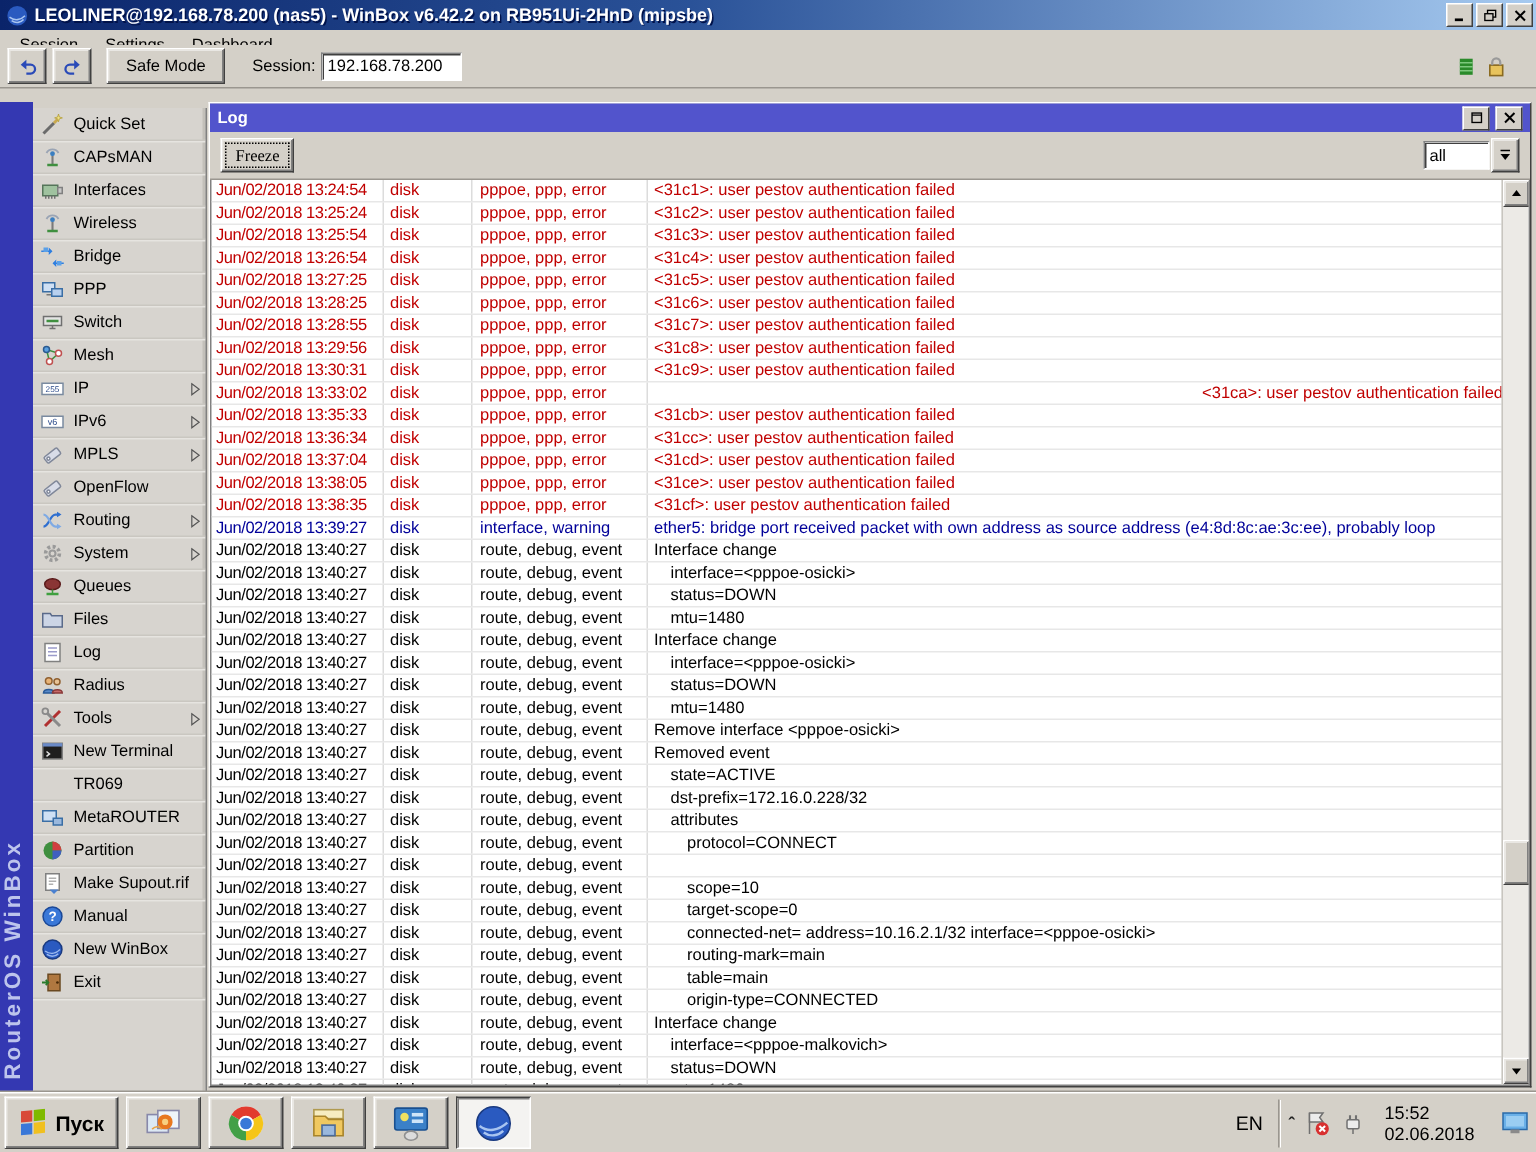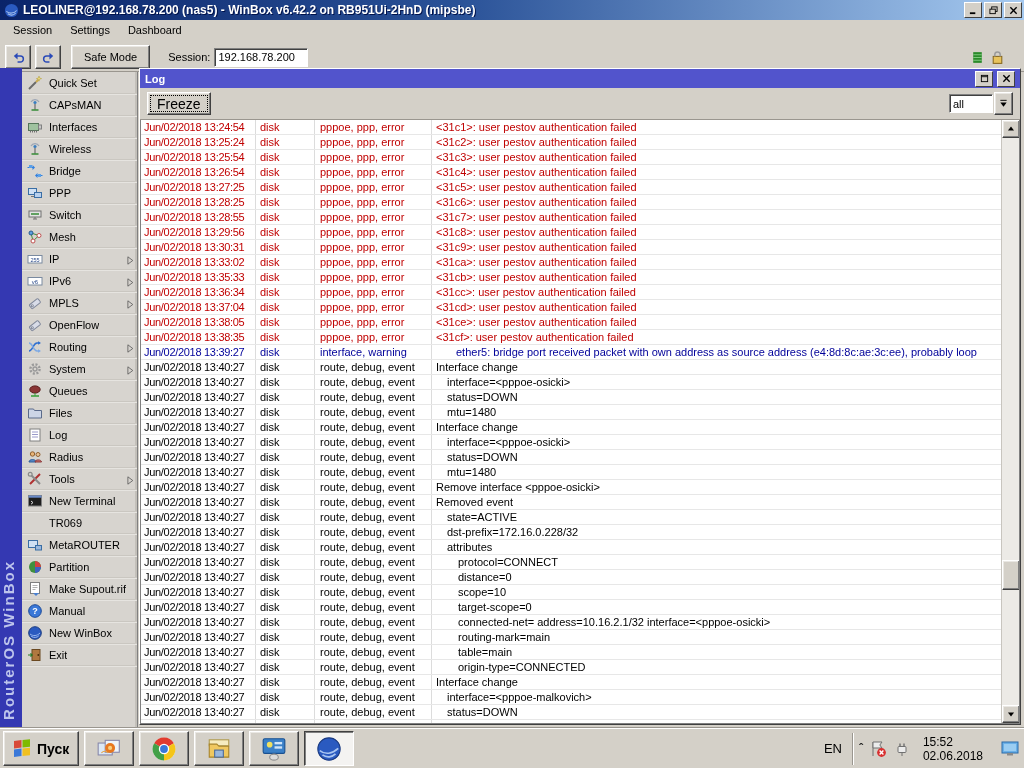--- a/index.html
+++ b/index.html
@@ -23,21 +23,21 @@
     display:flex;align-items:center;justify-content:center;
   }
   .win-btn svg{width:9px;height:9px;}
   .menubar{
     position:absolute;left:0;top:20px;width:1024px;height:19px;
     background:#d4d0c8;display:flex;align-items:center;font-size:11px;color:#000;
     padding-left:4px;box-sizing:border-box;
   }
   .menu-item{padding:2px 9px;cursor:default;}
   .toolbar{
-    position:absolute;left:0;top:43px;width:1024px;height:29px;
+    position:absolute;left:0;top:30px;width:1024px;height:29px;
     background:#d4d0c8;display:flex;align-items:center;padding:0 5px;
     box-sizing:border-box;border-bottom:1px solid #9a968f;
   }
   .raised{background:#d4d0c8;border:1px solid;border-color:#ffffff #404040 #404040 #ffffff;box-shadow:inset -1px -1px 0 #808080, inset 1px 1px 0 #e9e7e3;}
   .tool-btn{width:24px;height:22px;display:flex;align-items:center;justify-content:center;margin-right:4px;}
   .tool-btn svg{width:15px;height:15px;}
   .safe-mode{height:22px;padding:0 12px;font-size:11px;display:flex;align-items:center;margin-left:6px;}
   .session-label{font-size:11px;margin-left:18px;margin-right:4px;}
   .field{background:#fff;border:1px solid;border-color:#808080 #ffffff #ffffff #808080;box-shadow:inset 1px 1px 0 #404040;}
   .session-field{width:86px;height:17px;font-size:11px;display:flex;align-items:center;padding:0 3px;}
@@ -71,21 +71,21 @@
     background:#d4d0c8;box-sizing:border-box;
     border:1px solid;border-color:#ffffff #404040 #404040 #ffffff;
     display:flex;flex-direction:column;
   }
   .log-title{
     height:19px;flex:none;background:#5254cc;color:#fff;font-size:11px;font-weight:bold;
     display:flex;align-items:center;padding:0 5px;
   }
   .log-title-btns{margin-left:auto;display:flex;gap:2px;}
   .log-toolbar{height:31px;flex:none;display:flex;align-items:center;padding:0 7px;border-bottom:1px solid #9a968f;}
-  .freeze-btn{height:21px;padding:0 9px;font-size:14px;display:flex;align-items:center;outline:1px dotted #000;outline-offset:-4px;}
+  .freeze-btn{height:21px;padding:0 9px;font-size:11px;display:flex;align-items:center;outline:1px dotted #000;outline-offset:-4px;font-family:Liberation Serif, serif;}
   .filter-combo{margin-left:auto;display:flex;align-items:center;}
   .combo-field{width:36px;height:17px;font-size:11px;display:flex;align-items:center;padding:0 3px;margin-left:32px;}
   .combo-btn{width:17px;height:21px;display:flex;align-items:center;justify-content:center;margin-left:1px;}
   .combo-btn svg{width:9px;height:9px;}
   .log-table{flex:1;position:relative;background:#fff;border:1px solid #808080;border-top:none;overflow:hidden;}
   .logrows{position:absolute;left:0;top:0;right:17px;bottom:0;overflow:hidden;}
   .log-row{height:15px;box-sizing:border-box;display:flex;font-size:11px;line-height:14px;white-space:nowrap;border-bottom:1px solid #e7e7e7;}
   .c-time{width:115px;flex:none;padding-left:3px;border-right:1px solid #dcdcdc;overflow:hidden;box-sizing:border-box;letter-spacing:-0.3px;}
   .c-buf{width:59px;flex:none;padding-left:4px;border-right:1px solid #dcdcdc;overflow:hidden;box-sizing:border-box;}
   .c-topics{width:117px;flex:none;padding-left:5px;border-right:1px solid #dcdcdc;overflow:hidden;box-sizing:border-box;}
@@ -558,21 +558,21 @@
         <div class="log-row lvl-error">
           <span class="c-time">Jun/02/2018 13:30:31</span>
           <span class="c-buf">disk</span>
           <span class="c-topics">pppoe, ppp, error</span>
           <span class="c-msg" style="padding-left: 4px;">&lt;31c9&gt;: user pestov authentication failed</span>
         </div>
         <div class="log-row lvl-error">
           <span class="c-time">Jun/02/2018 13:33:02</span>
           <span class="c-buf">disk</span>
           <span class="c-topics">pppoe, ppp, error</span>
-          <span class="c-msg" style="padding-left: 4px;">&lt;31ca&gt;: user pestov authentication failed</span>
+          <span class="c-msg" style="padding-left: 4px; text-align: right;">&lt;31ca&gt;: user pestov authentication failed</span>
         </div>
         <div class="log-row lvl-error">
           <span class="c-time">Jun/02/2018 13:35:33</span>
           <span class="c-buf">disk</span>
           <span class="c-topics">pppoe, ppp, error</span>
           <span class="c-msg" style="padding-left: 4px;">&lt;31cb&gt;: user pestov authentication failed</span>
         </div>
         <div class="log-row lvl-error">
           <span class="c-time">Jun/02/2018 13:36:34</span>
           <span class="c-buf">disk</span>
@@ -594,21 +594,21 @@
         <div class="log-row lvl-error">
           <span class="c-time">Jun/02/2018 13:38:35</span>
           <span class="c-buf">disk</span>
           <span class="c-topics">pppoe, ppp, error</span>
           <span class="c-msg" style="padding-left: 4px;">&lt;31cf&gt;: user pestov authentication failed</span>
         </div>
         <div class="log-row lvl-warning">
           <span class="c-time">Jun/02/2018 13:39:27</span>
           <span class="c-buf">disk</span>
           <span class="c-topics">interface, warning</span>
-          <span class="c-msg" style="padding-left: 4px; margin-left: 20px;">ether5: bridge port received packet with own address as source address (e4:8d:8c:ae:3c:ee), probably loop</span>
+          <span class="c-msg" style="padding-left: 4px;">ether5: bridge port received packet with own address as source address (e4:8d:8c:ae:3c:ee), probably loop</span>
         </div>
         <div class="log-row lvl-debug">
           <span class="c-time">Jun/02/2018 13:40:27</span>
           <span class="c-buf">disk</span>
           <span class="c-topics">route, debug, event</span>
           <span class="c-msg" style="padding-left: 4px;">Interface change</span>
         </div>
         <div class="log-row lvl-debug">
           <span class="c-time">Jun/02/2018 13:40:27</span>
           <span class="c-buf">disk</span>
@@ -684,21 +684,20 @@
         <div class="log-row lvl-debug">
           <span class="c-time">Jun/02/2018 13:40:27</span>
           <span class="c-buf">disk</span>
           <span class="c-topics">route, debug, event</span>
           <span class="c-msg" style="padding-left: 26px;">protocol=CONNECT</span>
         </div>
         <div class="log-row lvl-debug">
           <span class="c-time">Jun/02/2018 13:40:27</span>
           <span class="c-buf">disk</span>
           <span class="c-topics">route, debug, event</span>
-          <span class="c-msg" style="padding-left: 26px;">distance=0</span>
         </div>
         <div class="log-row lvl-debug">
           <span class="c-time">Jun/02/2018 13:40:27</span>
           <span class="c-buf">disk</span>
           <span class="c-topics">route, debug, event</span>
           <span class="c-msg" style="padding-left: 26px;">scope=10</span>
         </div>
         <div class="log-row lvl-debug">
           <span class="c-time">Jun/02/2018 13:40:27</span>
           <span class="c-buf">disk</span>

